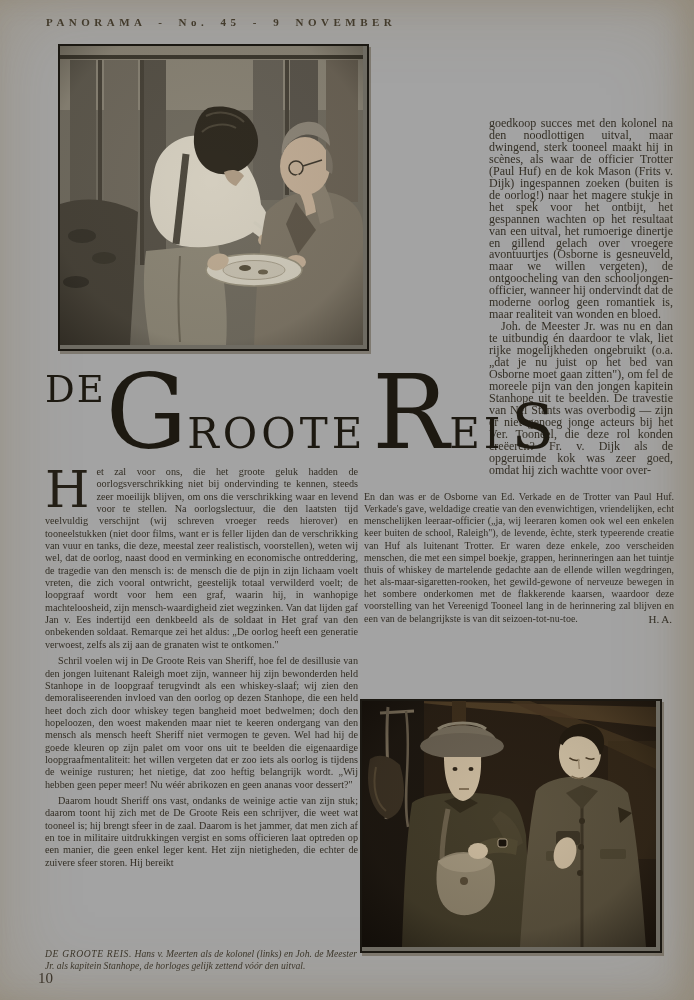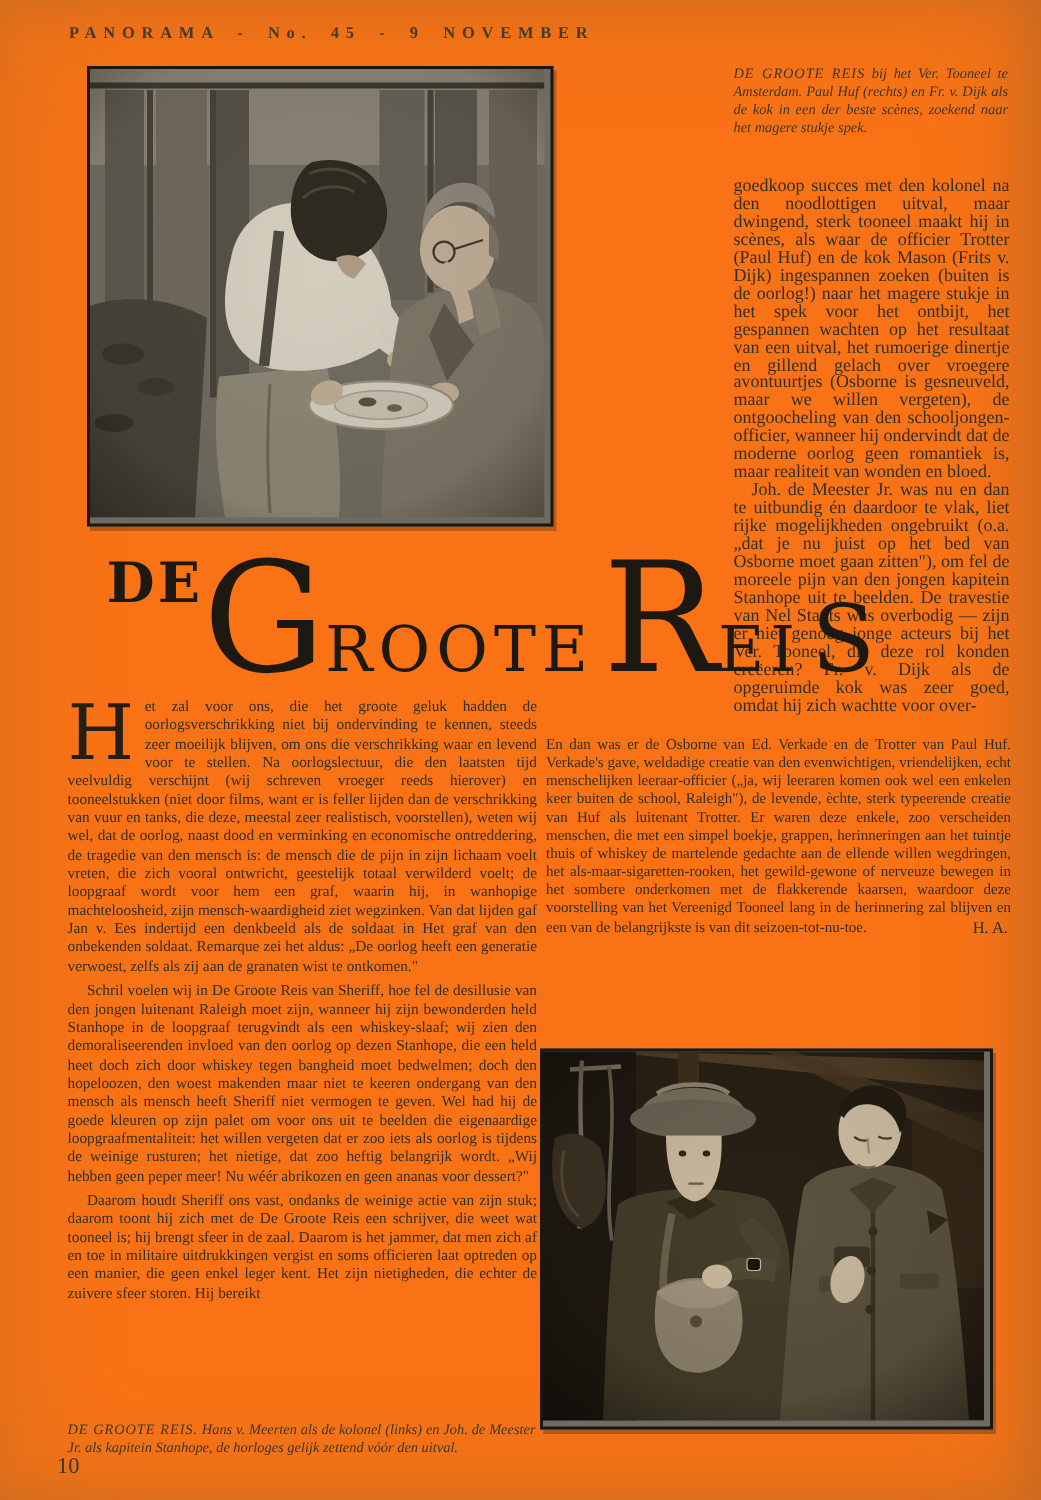--- a/index.html
+++ b/index.html
@@ -1,18 +1,18 @@
 <!DOCTYPE html>
 <html><head>
 <meta charset="utf-8">
 <style>
   html,body{margin:0;padding:0;background:#cfc6ad;}
   .page{
     position:relative; width:694px; height:1000px; margin:0 auto;
-    background:#f97316;
+    background:#a3a3a3;
     box-shadow:inset 0 0 80px rgba(125,100,55,.28), inset -14px 0 26px rgba(110,88,48,.18);
     font-family:"Liberation Serif", serif;
     color:#332e24; overflow:hidden;
   }
   .masthead{
     position:absolute; left:46px; top:16px;
     font-size:11px; font-weight:bold; letter-spacing:4.5px; word-spacing:5px;
     color:#433b2c;
   }
   .photo-frame{
@@ -27,21 +27,21 @@
     text-align:justify; color:#3c362a;
   }
   .caption-top{left:489px; top:44px; width:183px;}
   .caption-bottom{left:45px; top:948px; width:312px;}
   .caption .lead{letter-spacing:.6px;}
   .deco-title{
     position:absolute; left:45px; top:372px; height:96px;
     display:flex; align-items:baseline;
     font-family:"DejaVu Serif", serif; color:#1d1911; white-space:nowrap;
   }
-  .t-de{font-size:37px; letter-spacing:2px; transform:translateY(-46px); font-weight:bold;margin-left:26px;}
+  .t-de{font-size:37px; letter-spacing:2px; transform:translateY(-46px); font-weight:normal;}
   .t-big{font-size:102px; line-height:.8; letter-spacing:-2px;}
   .t-mid{font-size:42px; letter-spacing:4px; margin:0 6px 0 2px;}
   .t-s{font-size:62px; margin-left:1px;}
   .body-text{position:absolute; text-align:justify;}
   .body-text p{margin:0;}
   .col-left{left:45px; top:466px; width:313px; font-size:10.2px; line-height:12.35px;}
   .col-left p + p{margin-top:4px; text-indent:13px;}
   .col-right-narrow{left:489px; top:118px; width:184px; font-size:12px; line-height:11.95px;}
   .col-right-narrow p + p{margin-top:0; text-indent:12px;}
   .col-right-wide{left:364px; top:491px; width:310px; font-size:10px; line-height:12.15px;}
@@ -118,23 +118,20 @@
         <ellipse cx="194" cy="224" rx="31" ry="9.5" fill="#ccc7b8" stroke="#a8a290" stroke-width="1"></ellipse>
         <ellipse cx="185" cy="222" rx="6" ry="3" fill="#57513f"></ellipse>
         <ellipse cx="203" cy="226" rx="5" ry="2.5" fill="#6b6450"></ellipse>
         <ellipse cx="158" cy="216" rx="11" ry="8" fill="#c3b29a" transform="rotate(-20 158 216)"></ellipse>
       </g>
       <rect width="303" height="299" fill="#6b5c3a" opacity="0.07"></rect>
       <rect width="303" height="299" fill="url(#vg1)"></rect>
     </svg>
   </div>
 
-  <div class="caption caption-top">
-    <span class="lead">DE GROOTE REIS</span><span> bij het Ver. Tooneel te Amsterdam. Paul Huf (rechts) en Fr. v. Dijk als de kok in een der beste scènes, zoekend naar het magere stukje spek.</span>
-  </div>
 
   <div class="body-text col-right-narrow">
     <p>goedkoop succes met den kolonel na den noodlottigen uitval, maar dwingend, sterk tooneel maakt hij in scènes, als waar de officier Trotter (Paul Huf) en de kok Mason (Frits v. Dijk) ingespannen zoeken (buiten is de oorlog!) naar het magere stukje in het spek voor het ontbijt, het gespannen wachten op het resultaat van een uitval, het rumoerige dinertje en gillend gelach over vroegere avontuurtjes (Osborne is gesneuveld, maar we willen vergeten), de ontgoocheling van den schooljongen-officier, wanneer hij ondervindt dat de moderne oorlog geen romantiek is, maar realiteit van wonden en bloed.</p>
     <p>Joh. de Meester Jr. was nu en dan te uitbundig én daardoor te vlak, liet rijke mogelijkheden ongebruikt (o.a. „dat je nu juist op het bed van Osborne moet gaan zitten"), om fel de moreele pijn van den jongen kapitein Stanhope uit te beelden. De travestie van Nel Stants was overbodig — zijn er niet genoeg jonge acteurs bij het Ver. Tooneel, die deze rol konden creëeren? Fr. v. Dijk als de opgeruimde kok was zeer goed, omdat hij zich wachtte voor over-</p>
   </div>
 
   <div class="deco-title">
     <span class="t-de">DE</span>
     <span class="t-big">G</span>
     <span class="t-mid">ROOTE</span>

